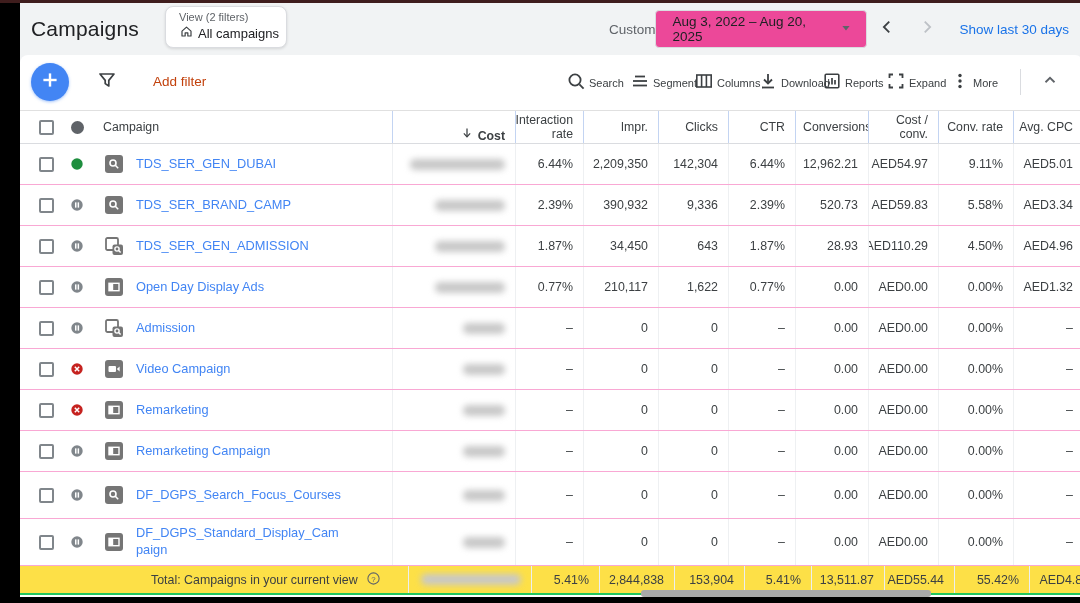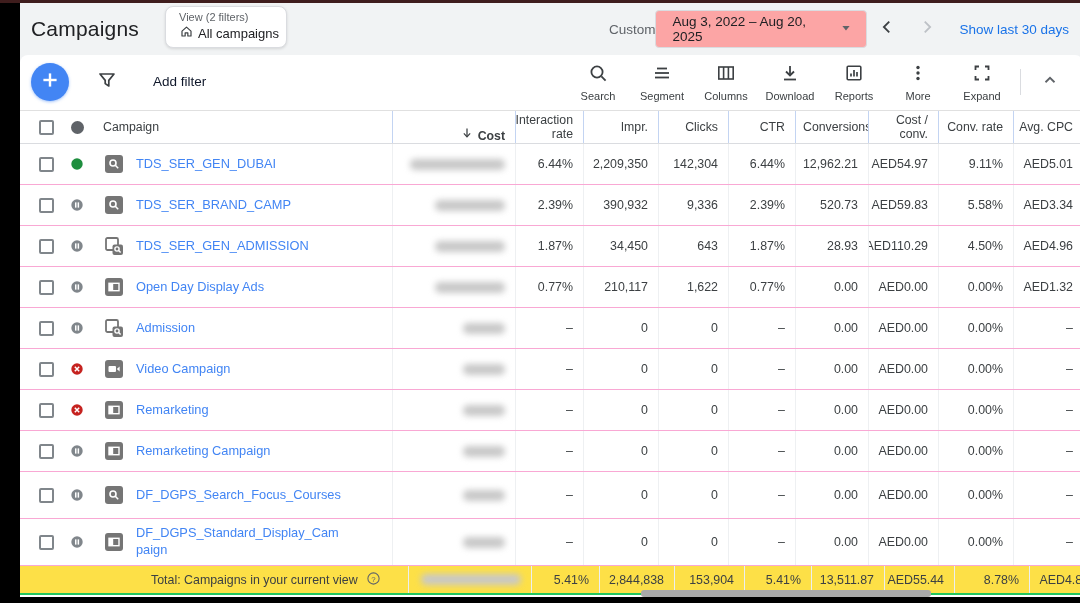--- a/index.html
+++ b/index.html
@@ -10,35 +10,35 @@
 
   
   .band { height:52px; display:flex; align-items:center; padding:0 14px 0 11px; }
   .page-title { font-size:21px; font-weight:500; color:#202124; letter-spacing:.2px; }
   .view-chip { margin-left:26px; background:#fff; border:1px solid #dadce0; border-radius:8px;
                padding:4px 7px 5px 13px; box-shadow:0 1px 3px rgba(0,0,0,.12); cursor:pointer; margin-top:-4px;}
   .view-chip .l1 { font-size:11px; color:#5f6368; }
   .view-chip .l2 { font-size:13px; color:#202124; font-weight:500; display:flex; align-items:center; gap:4px; margin-top:1px;}
   .spacer { flex:1; }
   .custom-label { font-size:13.5px; color:#5f6368; }
-  .date-btn { background:#fca5a5; border:1px solid #dadce0; border-radius:4px; height:38px; width:212px;
+  .date-btn { background:#ec4899; border:1px solid #dadce0; border-radius:4px; height:38px; width:212px;
               display:flex; align-items:center; justify-content:space-between; padding:0 12px 0 16px;
               font-size:13.5px; color:#202124; cursor:pointer; }
   .nav-chev { width:40px; height:38px; display:flex; align-items:center; justify-content:center; cursor:pointer; }
   .quick-link { font-size:13.5px; font-weight:500; color:#1a73e8; margin-left:12px; cursor:pointer; white-space:nowrap; }
 
   
   .card { background:#fff; border-radius:8px 8px 0 0; height:542px; position:relative; }
   .toolbar { height:53px; display:flex; align-items:center; padding:0 10px 0 11px; }
   .plus-btn { width:38px; height:38px; border-radius:50%; background:#4285f4; display:flex; align-items:center;
               justify-content:center; box-shadow:0 1px 3px rgba(66,133,244,.5); cursor:pointer; }
   .funnel { margin-left:28px; cursor:pointer; display:flex; }
-  .add-filter { margin-left:36px; font-size:13.5px; color:#0f172a; cursor:text; }
+  .add-filter { margin-left:36px; font-size:13.5px; color:#c2410c; cursor:text; }
   .tb-actions { display:flex; margin-left:auto; }
-  .tb-item { width:64px; display:flex; flex-direction:column; align-items:center; gap:3px; cursor:pointer; padding-top:2px;}
+  .tb-item { width:64px; display:flex; flex-direction:row; align-items:center; gap:3px; cursor:pointer; padding-top:2px;}
   .tb-item .lbl { font-size:11px; color:#3c4043; }
   .tb-div { width:1px; height:26px; background:#dadce0; margin:0 6px; align-self:center; }
   .collapse { width:46px; display:flex; justify-content:center; cursor:pointer; }
 
   
   .grid-row { display:grid; grid-template-columns:372px 123px 68px 75px 70px 67px 73px 70px 75px 70px; }
   .thead { border-top:1px solid #e0e0e0; border-bottom:1px solid #dadce0; height:34px; margin-top:2px; }
   .thead .hc { display:flex; align-items:center; justify-content:flex-end; text-align:right;
                padding:0 10px 0 4px; font-size:12.3px; color:#3c4043; line-height:1.15;
                border-left:1px solid #c3d4f2; overflow:hidden; cursor:pointer; }
@@ -165,32 +165,32 @@
                 <rect x="3.2" y="3.2" width="13.6" height="13.6" rx="1" fill="none" stroke="#3c4043" stroke-width="1.6"></rect>
                 <line x1="7" y1="13.6" x2="7" y2="10.5" stroke="#3c4043" stroke-width="1.7"></line>
                 <line x1="10" y1="13.6" x2="10" y2="7" stroke="#3c4043" stroke-width="1.7"></line>
                 <line x1="13" y1="13.6" x2="13" y2="9" stroke="#3c4043" stroke-width="1.7"></line>
               </svg></span>
     <span class="lbl">Reports</span>
   </div>
 
   <div class="tb-item">
     <span class="ic"><svg width="20" height="20" viewBox="0 0 20 20" xmlns="http://www.w3.org/2000/svg">
+                <path d="M3.5 7 V3.5 H7 M13 3.5 H16.5 V7 M16.5 13 V16.5 H13 M7 16.5 H3.5 V13" fill="none" stroke="#3c4043" stroke-width="1.8"></path>
+              </svg></span>
+    <span class="lbl">Expand</span>
+  </div>
+
+  <div class="tb-item">
+    <span class="ic"><svg width="20" height="20" viewBox="0 0 20 20" xmlns="http://www.w3.org/2000/svg">
                 <circle cx="10" cy="4.5" r="1.7" fill="#3c4043"></circle>
                 <circle cx="10" cy="10" r="1.7" fill="#3c4043"></circle>
                 <circle cx="10" cy="15.5" r="1.7" fill="#3c4043"></circle>
               </svg></span>
     <span class="lbl">More</span>
-  </div>
-
-  <div class="tb-item">
-    <span class="ic"><svg width="20" height="20" viewBox="0 0 20 20" xmlns="http://www.w3.org/2000/svg">
-                <path d="M3.5 7 V3.5 H7 M13 3.5 H16.5 V7 M16.5 13 V16.5 H13 M7 16.5 H3.5 V13" fill="none" stroke="#3c4043" stroke-width="1.8"></path>
-              </svg></span>
-    <span class="lbl">Expand</span>
   </div>
 </div>
       <div class="tb-div"></div>
       <div class="collapse">
         <span class="ic"><svg width="18" height="18" viewBox="0 0 20 20" xmlns="http://www.w3.org/2000/svg">
               <polyline points="5,12.5 10,7.5 15,12.5" fill="none" stroke="#5f6368" stroke-width="2"></polyline>
             </svg></span>
       </div>
     </div>
 
@@ -565,19 +565,19 @@
       </div>
       <div class="mcell">
           <span class="blur-mask total"></span>
         </div>
       <div class="mcell">5.41%</div>
       <div class="mcell">2,844,838</div>
       <div class="mcell">153,904</div>
       <div class="mcell">5.41%</div>
       <div class="mcell">13,511.87</div>
       <div class="mcell">AED55.44</div>
-      <div class="mcell">8.78%</div>
+      <div class="mcell">55.42%</div>
       <div class="mcell">AED4.87</div>
     </div>
 
     <div class="hscroll-thumb"></div>
   </div>
 </div>
 
 </body></html>

